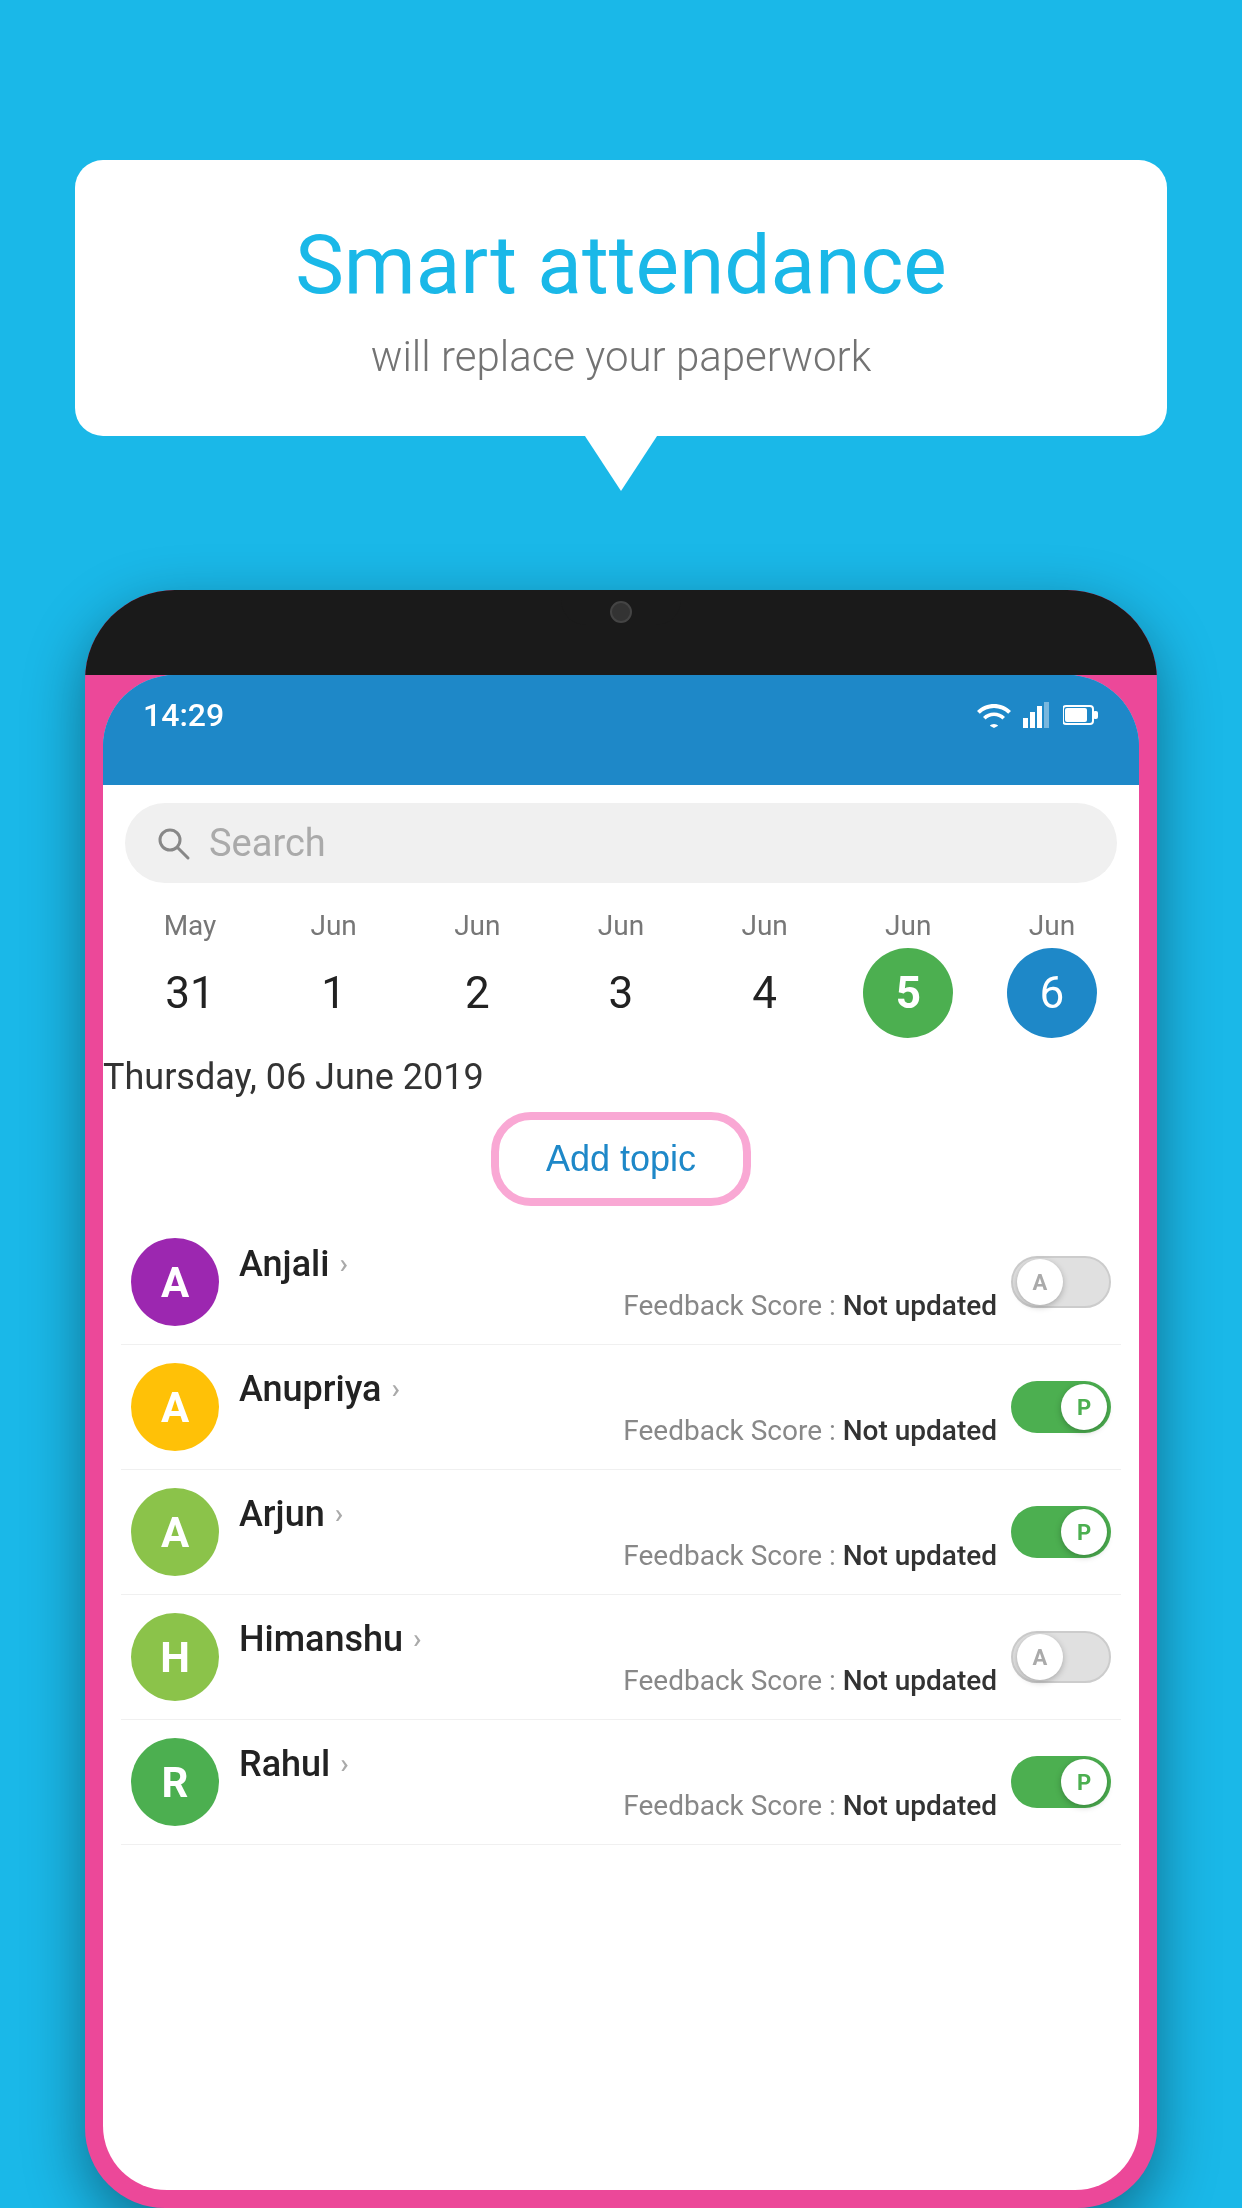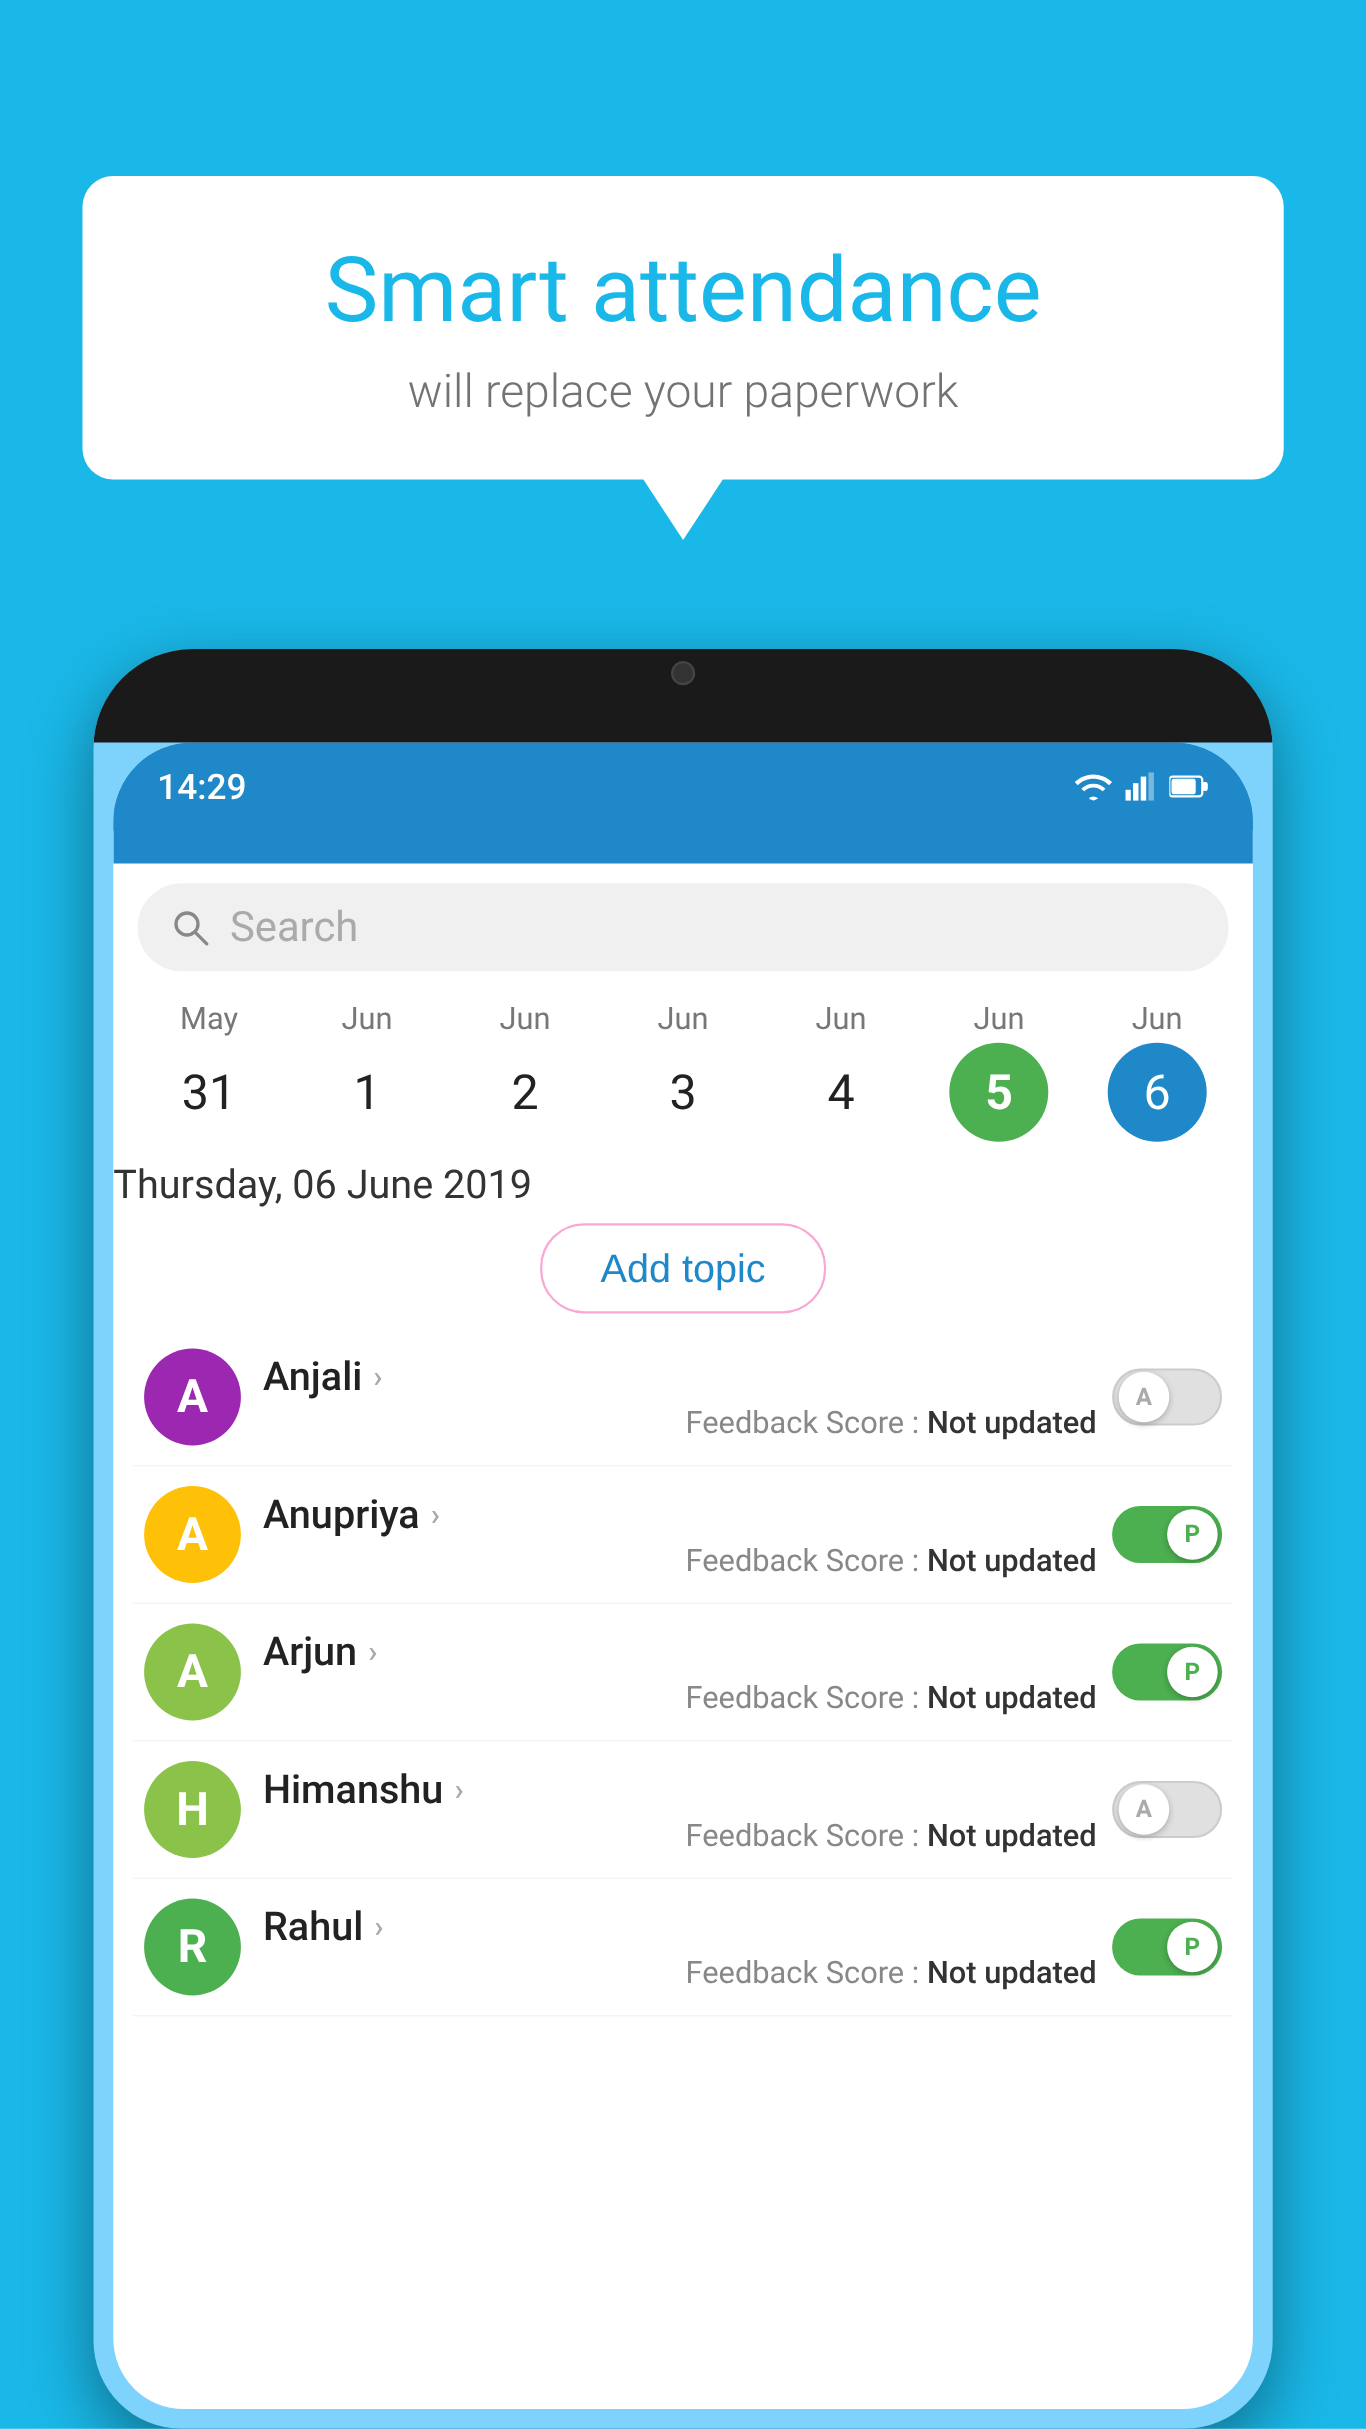--- a/index.html
+++ b/index.html
@@ -49,21 +49,21 @@
       font-weight: 300;
     }
 
     
     .phone-frame {
       position: absolute;
       top: 590px;
       left: 85px;
       right: 85px;
       bottom: 0;
-      background: #7dd3fc;
+      background: #ec4899;
       border-radius: 90px 90px 80px 80px;
       overflow: hidden;
       box-shadow: 0 20px 60px rgba(0,0,0,0.4);
     }
 
     
     .phone-notch {
       position: absolute;
       top: 0;
       left: 0;
@@ -230,21 +230,21 @@
       color: #333;
       margin-top: 18px;
       margin-bottom: 14px;
     }
 
     
     .add-topic-btn {
       display: block;
       width: 260px;
       margin: 0 auto 14px;
-      border: 2px solid #f9a8d4;
+      border: 8px solid #f9a8d4;
       border-radius: 40px;
       padding: 18px 30px;
       text-align: center;
       color: #1e88c8;
       font-size: 36px;
       background: white;
       cursor: pointer;
     }
 
     

